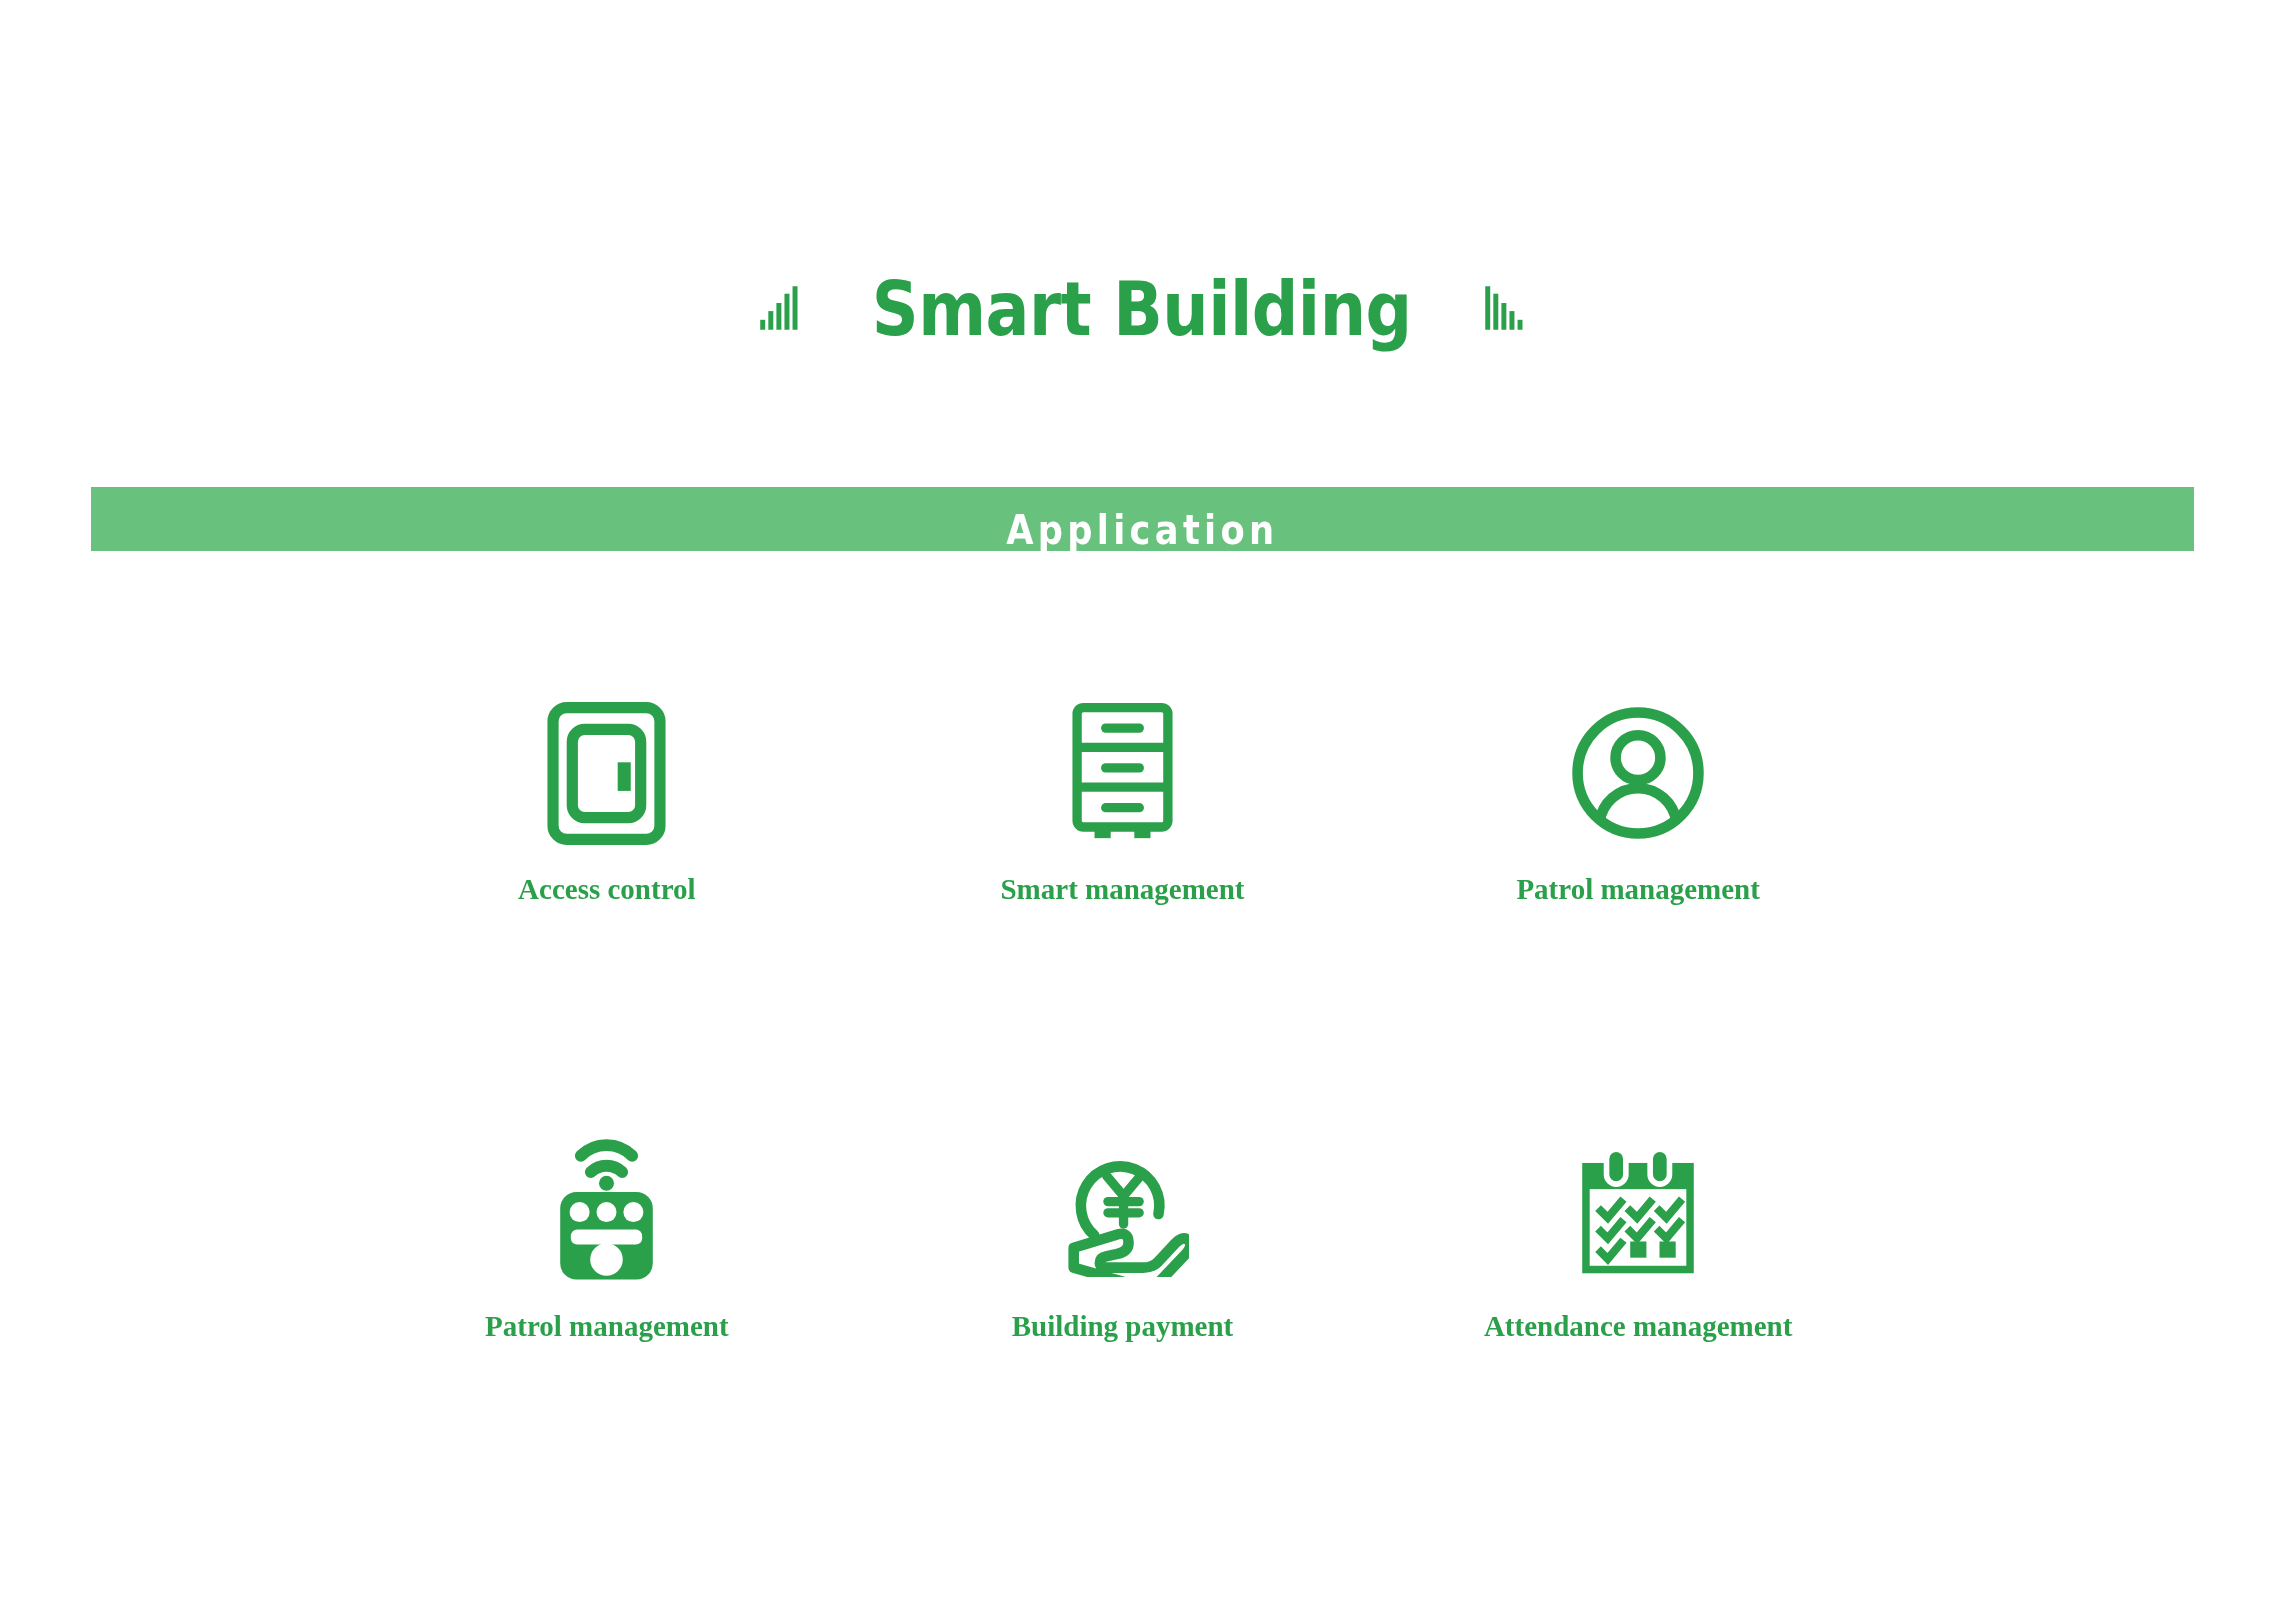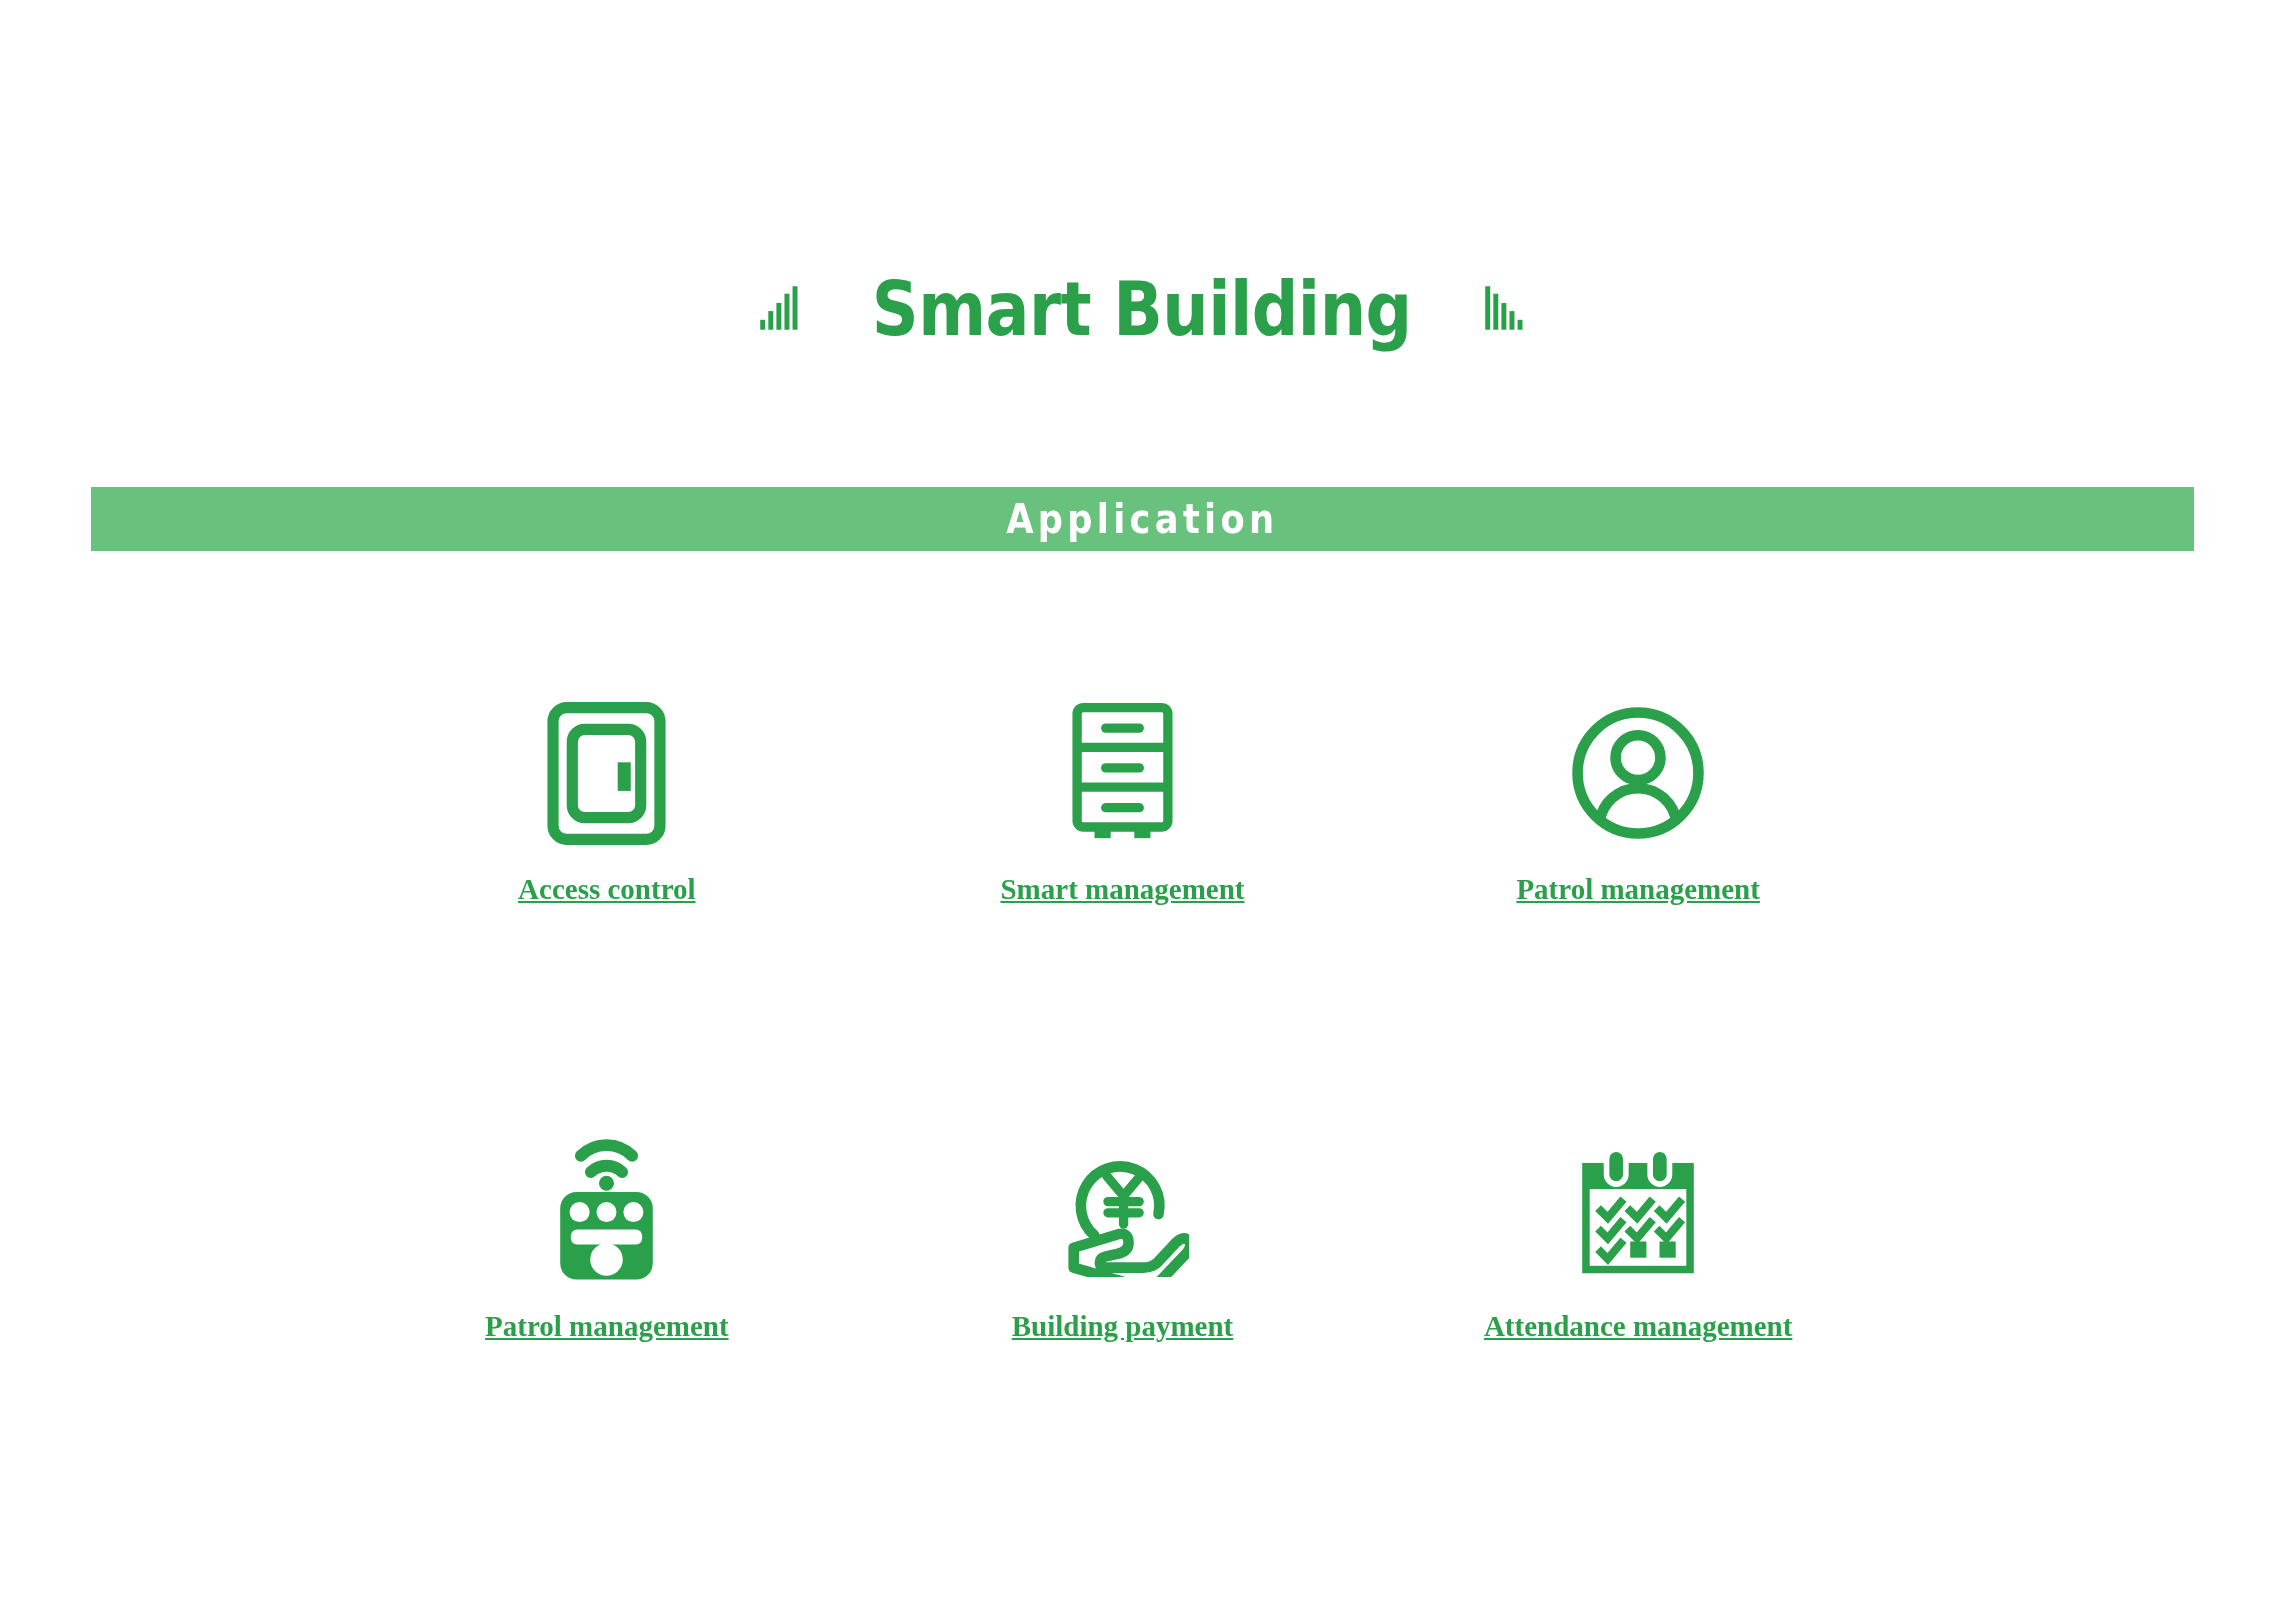--- a/index.html
+++ b/index.html
@@ -45,21 +45,21 @@
 
   
   .banner {
     position: absolute;
     left: 91px;
     top: 487px;
     width: 2103px;
     height: 64px;
     background: #68c27e;
     display: flex;
-    align-items: center;
+    align-items: flex-end;
     justify-content: center;
   }
   .banner-title {
     color: #ffffff;
     font-family: "DejaVu Sans", sans-serif;
     font-weight: bold;
     font-size: 41px;
     letter-spacing: 5px;
     line-height: 1;
     transform: scaleX(0.86);
@@ -96,21 +96,20 @@
   }
   .cell-label {
     margin-top: 21px;
     color: #2ba04a;
     font-family: "Liberation Serif", serif;
     font-weight: bold;
     font-size: 29px;
     line-height: 1;
     white-space: nowrap;
     text-align: center;
-    text-decoration: underline;
   }
 </style>
 </head>
 <body>
 
 <div class="brand">
 
   <span class="brand-bars">
     <svg width="41" height="44" viewBox="0 0 66 70" aria-hidden="true">
       <rect x="2" y="54" width="8" height="16" fill="#2ba04a"></rect>

